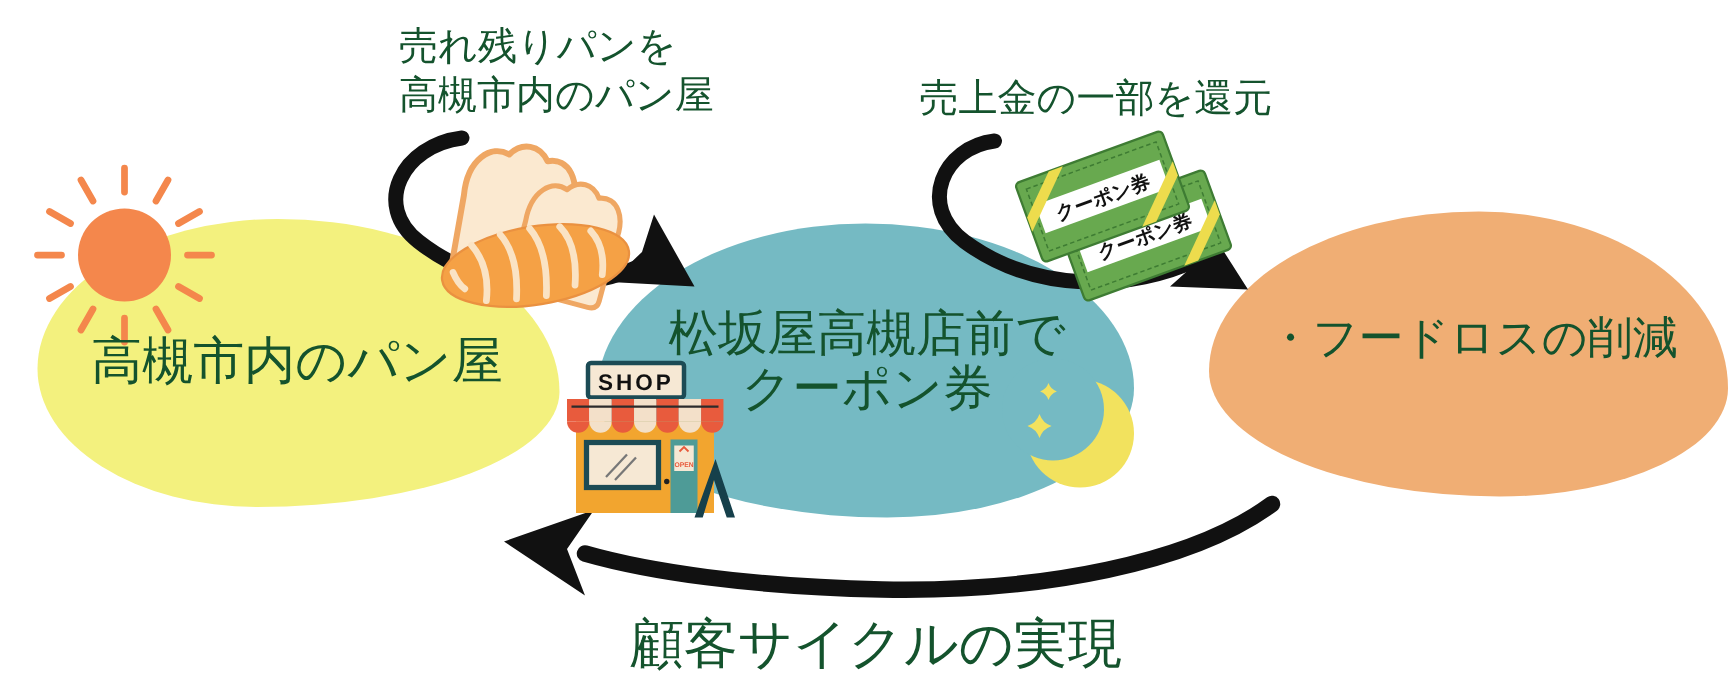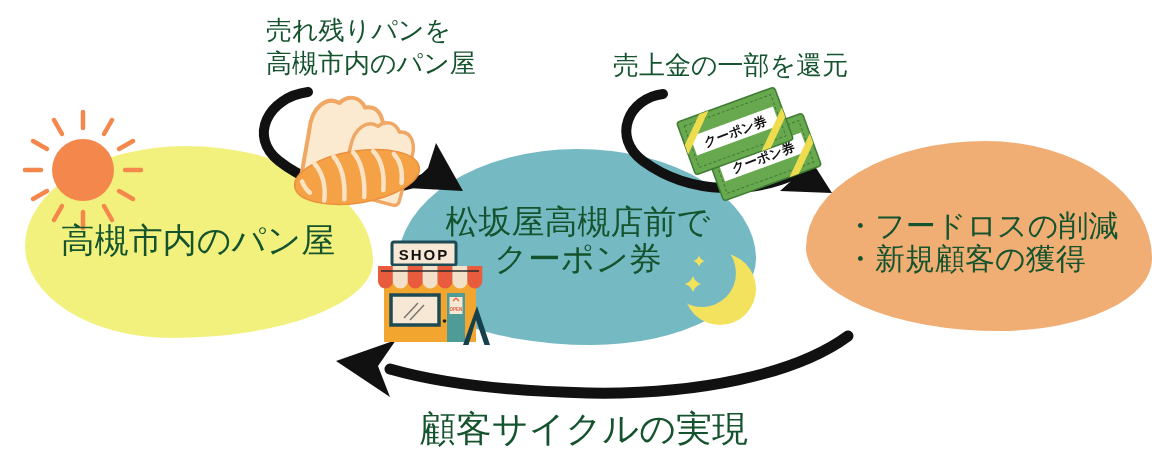--- a/index.html
+++ b/index.html
@@ -155,18 +155,17 @@
 
   <div class="label" id="label-refund">売上金の一部を還元</div>
 
   <div class="label" id="label-market">
     <div>松坂屋高槻店前で</div>
     <div>クーポン券</div>
   </div>
 
   <div class="label" id="label-benefits">
     <div>・フードロスの削減</div>
-    <div>・新規顧客の獲得</div>
   </div>
 
   <div class="label" id="label-cycle">顧客サイクルの実現</div>
 
 </div>
 
 </body></html>

